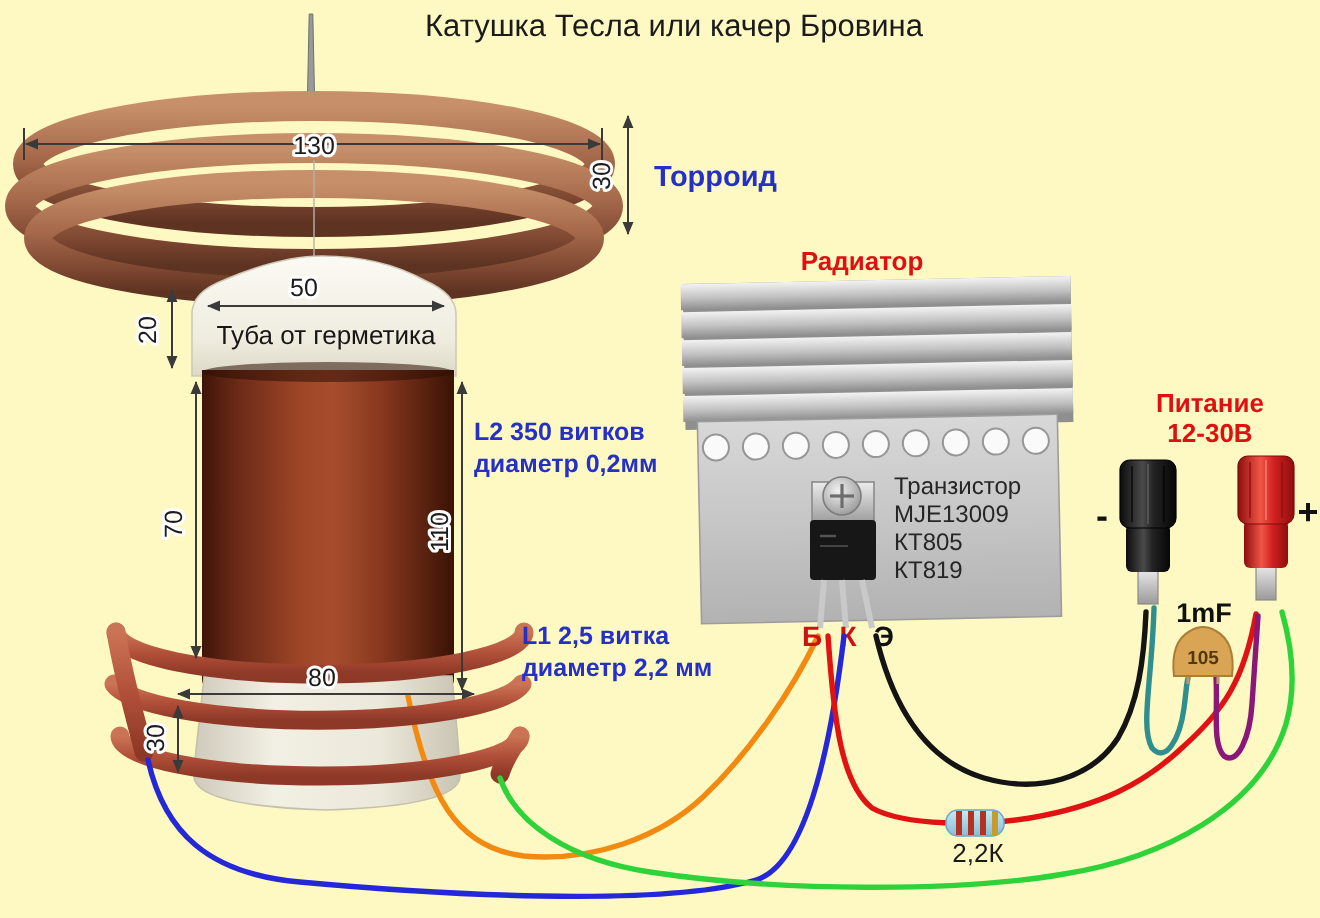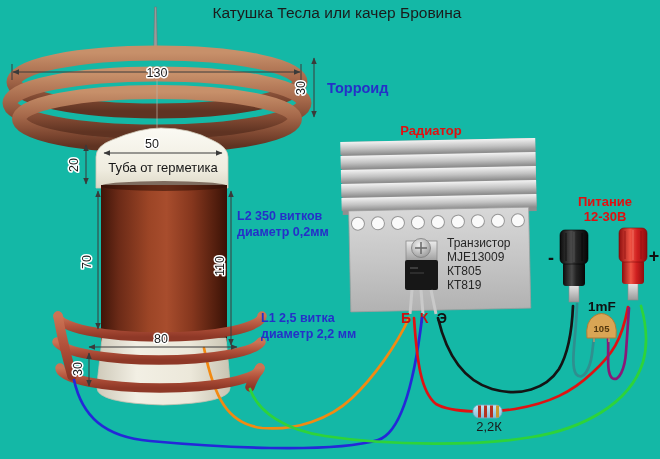--- a/index.html
+++ b/index.html
@@ -1,16 +1,16 @@
 <!DOCTYPE html>
 <html><head>
 <meta charset="utf-8">
 <style>
   html,body{margin:0;padding:0;background:#fff;}
-  .canvas{position:relative;width:660px;height:459px;background:#14b8a6;overflow:hidden;
+  .canvas{position:relative;width:660px;height:459px;background:#fef9c3;overflow:hidden;
           font-family:"Liberation Sans","DejaVu Sans",sans-serif;}
   svg{display:block;}
   text{font-family:"Liberation Sans","DejaVu Sans",sans-serif;}
   .title{font-size:15.5px;font-weight:500;fill:#1b1b1b;text-anchor:middle;}
   .dim{font-size:12.5px;fill:#1c1c1c;text-anchor:middle;paint-order:stroke;stroke:#ffffff;stroke-width:3px;stroke-linejoin:round;font-weight:500;}
   .lbl-blue{font-size:12.5px;font-weight:bold;text-anchor:start;}
   .lbl-blue-big{font-size:14.5px;font-weight:bold;text-anchor:start;}
   .lbl-red{font-size:13px;font-weight:bold;text-anchor:middle;}
   .lbl-black{font-size:13px;fill:#161616;text-anchor:middle;}
   .tr-text{font-size:12px;font-weight:500;fill:#262626;text-anchor:start;}

